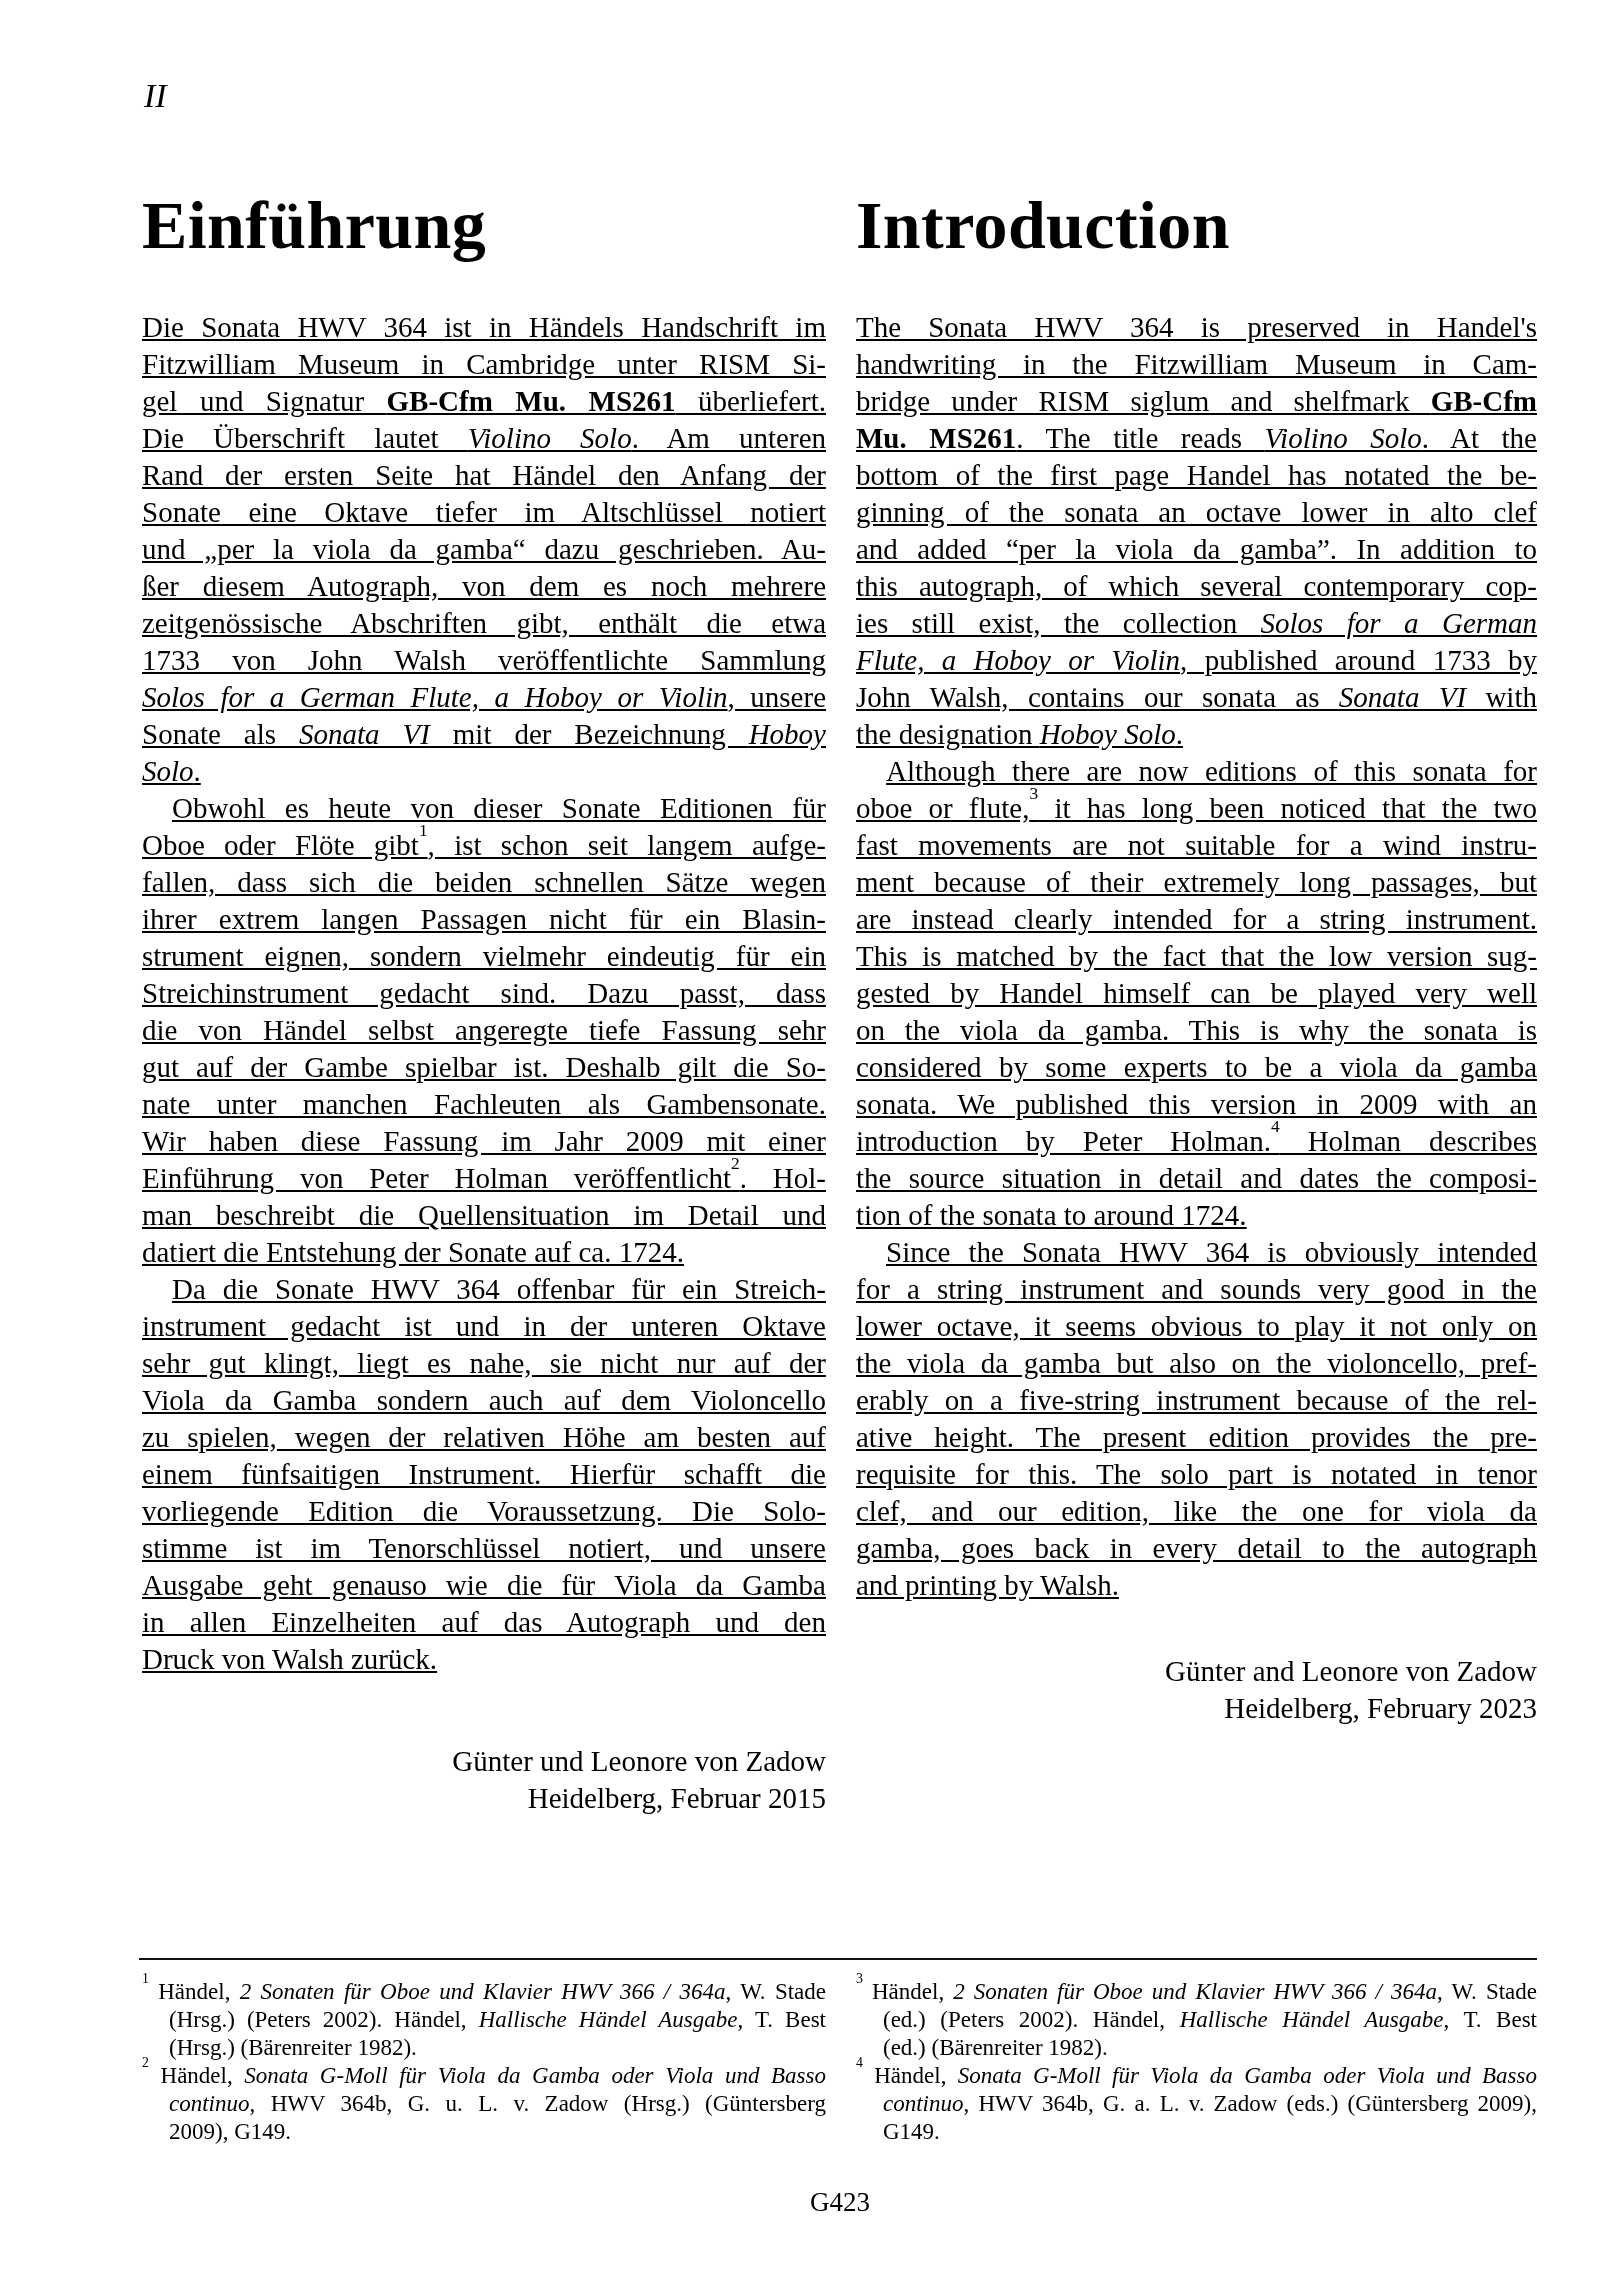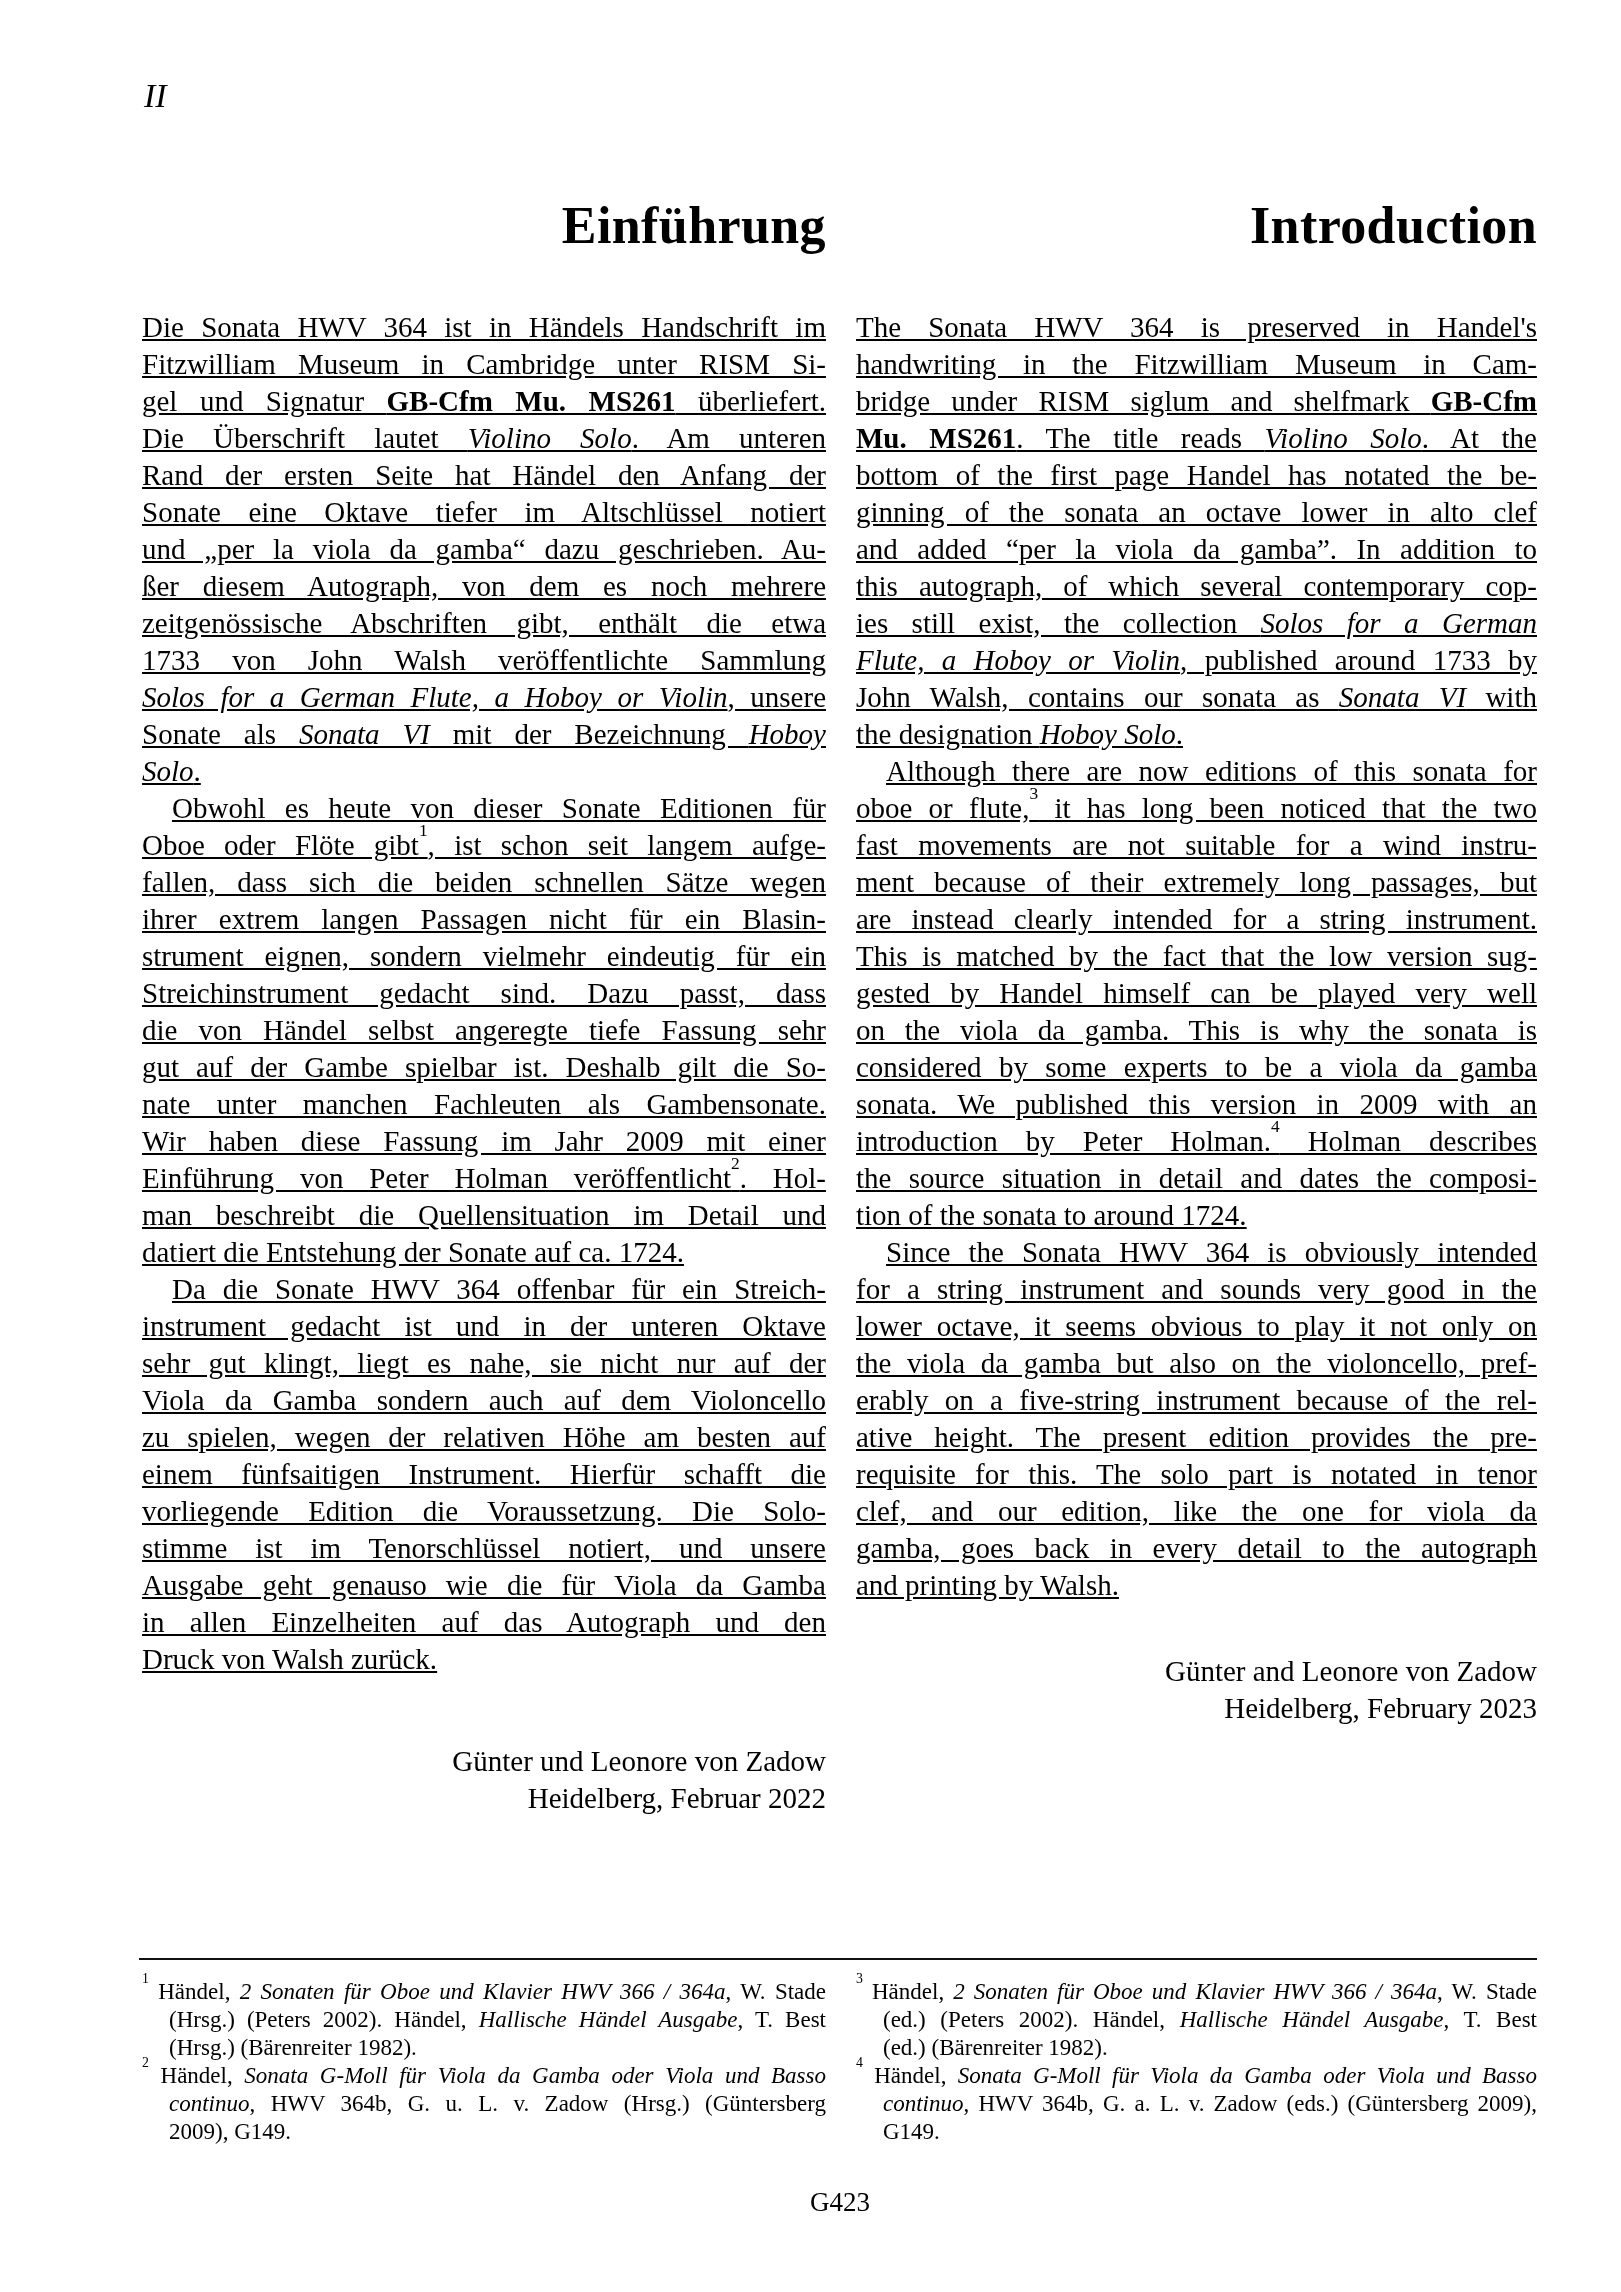--- a/index.html
+++ b/index.html
@@ -12,22 +12,22 @@
     padding-left:32px;
   }
   .page-number {
     position:absolute; left:144px; top:77px;
     font-size:34px; font-style:italic; line-height:38px;
   }
   .col {position:absolute; top:195px; width:684px;}
   .col.left  {left:142px;}
   .col.right {left:856px; width:681px;}
   h1.heading {
-    margin:0 0 53px 0; font-size:52px; font-weight:bold;
-    line-height:61px; letter-spacing:0.4px;text-align:right;
+    margin:0 0 53px 0; font-size:68px; font-weight:bold;
+    line-height:61px; letter-spacing:0.4px;
   }
   .para {margin:0; font-size:29px;text-decoration:underline;}
   .line {
     height:37px; line-height:37px; white-space:nowrap2;
     text-align:justify; text-align-last:justify;
   }
   .line.last {text-align-last:left;}
   .para.indent .line.first {text-indent:30px;}
   .i {font-style:italic;}
   .b {font-weight:bold;}
@@ -99,21 +99,21 @@
         <div class="line"><span>zu spielen, wegen der relativen Höhe am besten auf</span></div>
         <div class="line"><span>einem fünfsaitigen Instrument. Hierfür schafft die</span></div>
         <div class="line"><span>vorliegende Edition die Voraussetzung. Die Solo-</span></div>
         <div class="line"><span>stimme ist im Tenorschlüssel notiert, und unsere</span></div>
         <div class="line"><span>Ausgabe geht genauso wie die für Viola da Gamba</span></div>
         <div class="line"><span>in allen Einzelheiten auf das Autograph und den</span></div>
         <div class="line last"><span>Druck von Walsh zurück.</span></div>
       </div>
     <div class="signature sig-de">
       <div>Günter und Leonore von Zadow</div>
-      <div>Heidelberg, Februar 2022</div>
+      <div>Heidelberg, Februar 2015</div>
     </div>
   </section>
 
   <section class="col right">
     <h1 class="heading">Introduction</h1>
     <div class="para">
         <div class="line first"><span>The Sonata HWV 364 is preserved in Handel's</span></div>
         <div class="line"><span>handwriting in the Fitzwilliam Museum in Cam-</span></div>
         <div class="line"><span>bridge under RISM siglum and shelfmark </span><span class="b">GB-Cfm</span></div>
         <div class="line"><span class="b">Mu. MS261</span><span>. The title reads </span><span class="i">Violino Solo</span><span>. At the</span></div>

